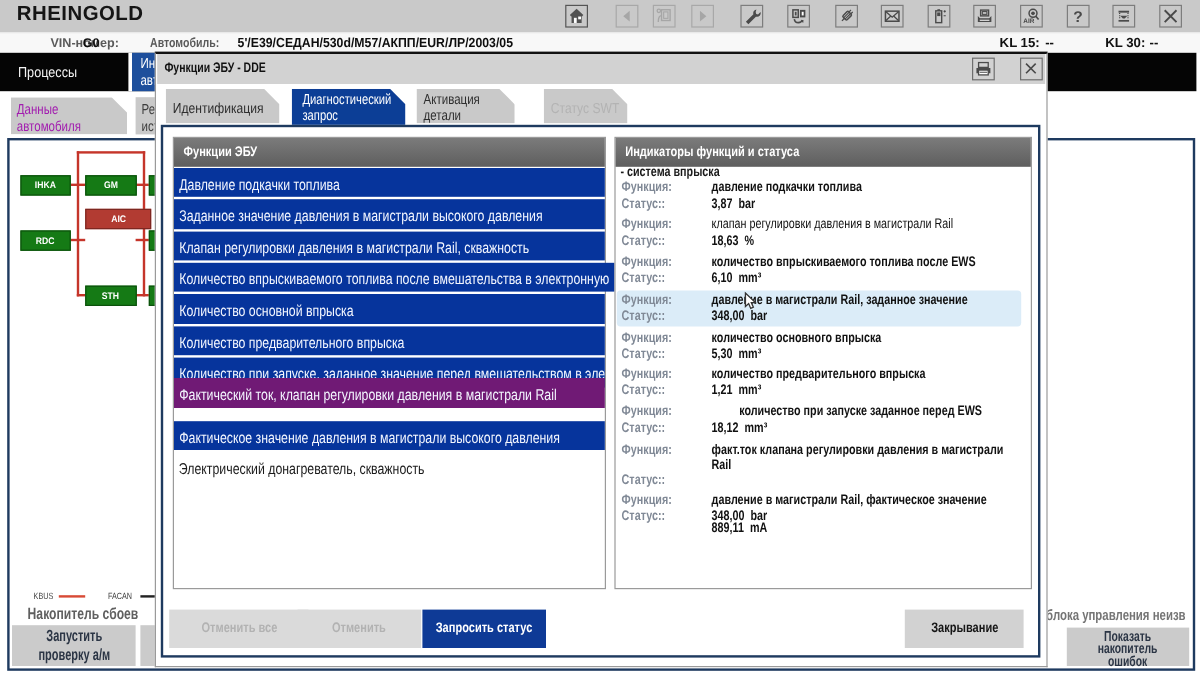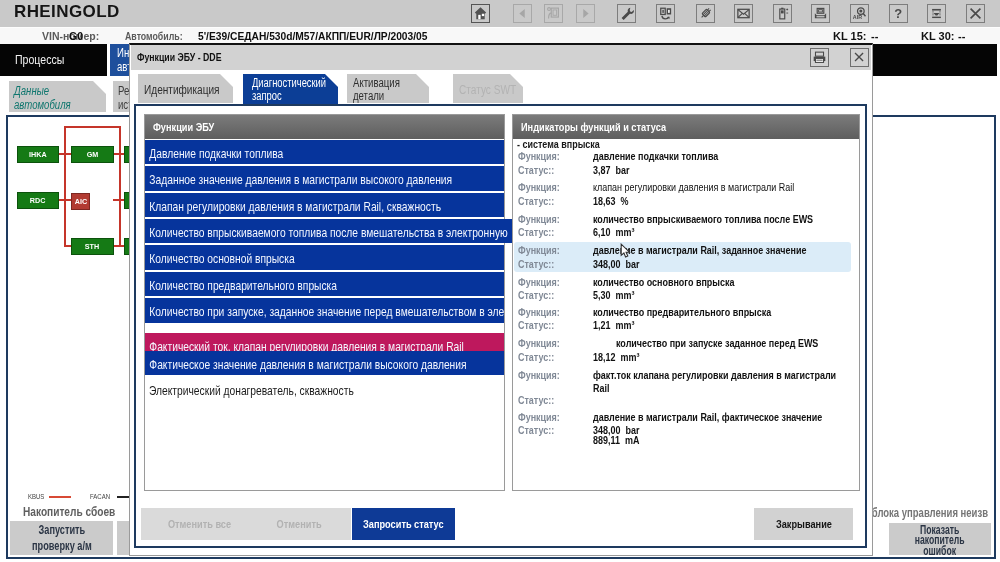--- a/index.html
+++ b/index.html
@@ -130,39 +130,39 @@
   <div class="abs" style="left:921px;top:30px;font-size:11px;font-weight:bold;color:#111;">KL 30:</div>
   <div class="abs" style="left:958px;top:30px;font-size:11px;font-weight:bold;color:#111;">--</div>
 
   <div class="abs" style="left:0;top:44px;width:997px;height:32px;background:#050505;"></div>
   <div class="abs" style="left:15px;top:53px;font-size:12px;color:#f2f2f2;"><span class="c" style="transform:scaleX(0.88);">Процессы</span></div>
   <div class="abs" style="left:107px;top:44px;width:3px;height:32px;background:#fff;"></div>
   <div class="abs" style="left:110px;top:44px;width:130px;height:32px;background:#1e4f9c;"></div>
   <div class="abs" style="left:117px;top:46px;font-size:12px;line-height:14px;color:#fff;"><span class="c">Информация<br>автомобиля</span></div>
 
   <div class="abs" style="left:9px;top:81px;width:97px;height:31px;background:#c9c9c9;clip-path:polygon(0 0,calc(100% - 13px) 0,100% 13px,100% 100%,0 100%);"></div>
-  <div class="abs" style="left:14px;top:84px;font-size:12px;line-height:14px;color:#0f766e;font-style:italic;"><span class="c">Данные<br>автомобиля</span></div>
+  <div class="abs" style="left:14px;top:84px;font-size:12px;line-height:14px;color:#a21caf;"><span class="c">Данные<br>автомобиля</span></div>
   <div class="abs" style="left:113px;top:81px;width:97px;height:31px;background:#c9c9c9;"></div>
   <div class="abs" style="left:118px;top:84px;font-size:12px;line-height:14px;color:#3c3c3c;"><span class="c">Результаты<br>истории</span></div>
 
   <div class="abs" style="left:6px;top:115px;width:990px;height:444px;border:2px solid #1e3a5f;background:#fff;box-sizing:border-box;"></div>
   <div id="diagram">
       <div class="abs" style="left:64px;top:126px;width:2px;height:121px;background:#c5352a;"></div>
       <div class="abs" style="left:119px;top:126px;width:2px;height:121px;background:#c5352a;"></div>
       <div class="abs" style="left:64px;top:126px;width:57px;height:2px;background:#c5352a;"></div>
       <div class="abs" style="left:59px;top:153px;width:12px;height:2px;background:#c5352a;"></div>
       <div class="abs" style="left:59px;top:199px;width:12px;height:2px;background:#c5352a;"></div>
       <div class="abs" style="left:113px;top:153px;width:11px;height:2px;background:#c5352a;"></div>
       <div class="abs" style="left:113px;top:199px;width:11px;height:2px;background:#c5352a;"></div>
       <div class="abs" style="left:64px;top:245px;width:7px;height:2px;background:#c5352a;"></div>
       <div class="abs" style="left:113px;top:245px;width:11px;height:2px;background:#c5352a;"></div>
       <div class="abs" style="left:16.7px;top:146px;width:42.5px;height:17px;background:#157a15;border:1px solid #0c520c;box-sizing:border-box;color:#fff;font-size:8px;font-weight:bold;text-align:center;line-height:15.5px;"><span style="display:inline-block;transform:scaleX(0.9);">IHKA</span></div>
       <div class="abs" style="left:71px;top:146px;width:42.5px;height:17px;background:#157a15;border:1px solid #0c520c;box-sizing:border-box;color:#fff;font-size:8px;font-weight:bold;text-align:center;line-height:15.5px;"><span style="display:inline-block;transform:scaleX(0.9);">GM</span></div>
       <div class="abs" style="left:16.7px;top:191.5px;width:42.5px;height:17px;background:#157a15;border:1px solid #0c520c;box-sizing:border-box;color:#fff;font-size:8px;font-weight:bold;text-align:center;line-height:15.5px;"><span style="display:inline-block;transform:scaleX(0.9);">RDC</span></div>
-      <div class="abs" style="left:71px;top:193px;width:19px;height:17px;background:#b23b32;border:1px solid #7d2721;box-sizing:border-box;color:#fff;font-size:8px;font-weight:bold;text-align:center;line-height:15.5px;"><span style="display:inline-block;transform:scaleX(0.9);">AIC</span></div>
+      <div class="abs" style="left:71px;top:174px;width:55px;height:17px;background:#b23b32;border:1px solid #7d2721;box-sizing:border-box;color:#fff;font-size:8px;font-weight:bold;text-align:center;line-height:15.5px;"><span style="display:inline-block;transform:scaleX(0.9);">AIC</span></div>
       <div class="abs" style="left:71px;top:237.5px;width:42.5px;height:17px;background:#157a15;border:1px solid #0c520c;box-sizing:border-box;color:#fff;font-size:8px;font-weight:bold;text-align:center;line-height:15.5px;"><span style="display:inline-block;transform:scaleX(0.9);">STH</span></div>
       <div class="abs" style="left:124px;top:146px;width:10px;height:17px;background:#157a15;border:1px solid #0c520c;box-sizing:border-box;color:#fff;font-size:8px;font-weight:bold;text-align:center;line-height:15.5px;"><span style="display:inline-block;transform:scaleX(0.9);"></span></div>
       <div class="abs" style="left:124px;top:191.5px;width:10px;height:17px;background:#157a15;border:1px solid #0c520c;box-sizing:border-box;color:#fff;font-size:8px;font-weight:bold;text-align:center;line-height:15.5px;"><span style="display:inline-block;transform:scaleX(0.9);"></span></div>
       <div class="abs" style="left:124px;top:237.5px;width:10px;height:17px;background:#157a15;border:1px solid #0c520c;box-sizing:border-box;color:#fff;font-size:8px;font-weight:bold;text-align:center;line-height:15.5px;"><span style="display:inline-block;transform:scaleX(0.9);"></span></div>
     </div>
 
   <div class="abs" style="left:28px;top:492px;font-size:7.5px;color:#3f3f3f;"><span class="c">KBUS</span></div>
   <div class="abs" style="left:49px;top:495.5px;width:22px;height:2px;background:#d84a35;"></div>
   <div class="abs" style="left:90px;top:492px;font-size:7.5px;color:#3f3f3f;"><span class="c">FACAN</span></div>
   <div class="abs" style="left:116.5px;top:495.5px;width:13.5px;height:2px;background:#222;"></div>
@@ -206,21 +206,21 @@
   <div class="abs" style="left:145px;top:115px;width:359px;height:24px;background:linear-gradient(#7b7b7b,#5e5e5e);"></div>
   <div class="abs" style="left:153px;top:121px;font-size:11.5px;font-weight:bold;color:#fff;"><span class="c">Функции ЭБУ</span></div>
   <div id="bluerows">
       <div class="abs" style="left:145px;top:139.7px;width:359px;height:24.6px;background:#06349c;color:#f4f7ff;font-size:13px;line-height:27px;white-space:nowrap;overflow:hidden;"><span class="c" style="transform:scaleX(0.79);padding-left:5.5px;">Давление подкачки топлива</span></div>
       <div class="abs" style="left:145px;top:166.1px;width:359px;height:24.6px;background:#06349c;color:#f4f7ff;font-size:13px;line-height:27px;white-space:nowrap;overflow:hidden;"><span class="c" style="transform:scaleX(0.79);padding-left:5.5px;">Заданное значение давления в магистрали высокого давления</span></div>
       <div class="abs" style="left:145px;top:192.5px;width:359px;height:24.6px;background:#06349c;color:#f4f7ff;font-size:13px;line-height:27px;white-space:nowrap;overflow:hidden;"><span class="c" style="transform:scaleX(0.79);padding-left:5.5px;">Клапан регулировки давления в магистрали Rail, скважность</span></div>
       <div class="abs" style="left:145px;top:218.89999999999998px;width:400px;height:24.6px;background:#06349c;color:#f4f7ff;font-size:13px;line-height:27px;white-space:nowrap;overflow:hidden;"><span class="c" style="transform:scaleX(0.79);padding-left:5.5px;">Количество впрыскиваемого топлива после вмешательства в электронную</span></div>
       <div class="abs" style="left:145px;top:245.29999999999998px;width:359px;height:24.6px;background:#06349c;color:#f4f7ff;font-size:13px;line-height:27px;white-space:nowrap;overflow:hidden;"><span class="c" style="transform:scaleX(0.79);padding-left:5.5px;">Количество основной впрыска</span></div>
       <div class="abs" style="left:145px;top:271.7px;width:359px;height:24.6px;background:#06349c;color:#f4f7ff;font-size:13px;line-height:27px;white-space:nowrap;overflow:hidden;"><span class="c" style="transform:scaleX(0.79);padding-left:5.5px;">Количество предварительного впрыска</span></div>
       <div class="abs" style="left:145px;top:298.09999999999997px;width:359px;height:24.6px;background:#06349c;color:#f4f7ff;font-size:13px;line-height:27px;white-space:nowrap;overflow:hidden;"><span class="c" style="transform:scaleX(0.79);padding-left:5.5px;">Количество при запуске, заданное значение перед вмешательством в элект</span></div>
-      <div class="abs" style="left:145px;top:333px;width:359px;height:24.6px;background:#be185d;color:#f4f7ff;font-size:13px;line-height:27px;white-space:nowrap;overflow:hidden;"><span class="c" style="transform:scaleX(0.79);padding-left:5.5px;">Фактический ток, клапан регулировки давления в магистрали Rail</span></div>
+      <div class="abs" style="left:145px;top:315px;width:359px;height:24.6px;background:#701a75;color:#f4f7ff;font-size:13px;line-height:27px;white-space:nowrap;overflow:hidden;"><span class="c" style="transform:scaleX(0.79);padding-left:5.5px;">Фактический ток, клапан регулировки давления в магистрали Rail</span></div>
       <div class="abs" style="left:145px;top:350.9px;width:359px;height:24.6px;background:#06349c;color:#f4f7ff;font-size:13px;line-height:27px;white-space:nowrap;overflow:hidden;"><span class="c" style="transform:scaleX(0.79);padding-left:5.5px;">Фактическое значение давления в магистрали высокого давления</span></div>
     </div>
   <div class="abs" style="left:149px;top:383px;font-size:13px;color:#1a1a1a;"><span class="c" style="transform:scaleX(0.79);">Электрический донагреватель, скважность</span></div>
 
   <div class="abs" style="left:512px;top:114px;width:348px;height:377px;border:1px solid #9a9a9a;background:#fff;box-sizing:border-box;"></div>
   <div class="abs" style="left:513px;top:115px;width:346px;height:24px;background:linear-gradient(#7b7b7b,#5e5e5e);"></div>
   <div class="abs" style="left:521px;top:121px;font-size:11.5px;font-weight:bold;color:#fff;"><span class="c">Индикаторы функций и статуса</span></div>
   <div class="abs" style="left:514px;top:242px;width:337px;height:30px;background:#dbecf8;border-radius:3px;"></div>
   <div id="statuslines">
       <div class="abs" style="left:517px;top:138px;font-size:11.5px;font-weight:bold;color:#1a1a1a;"><span class="c" style="transform:scaleX(0.78);">- система впрыска</span></div>

